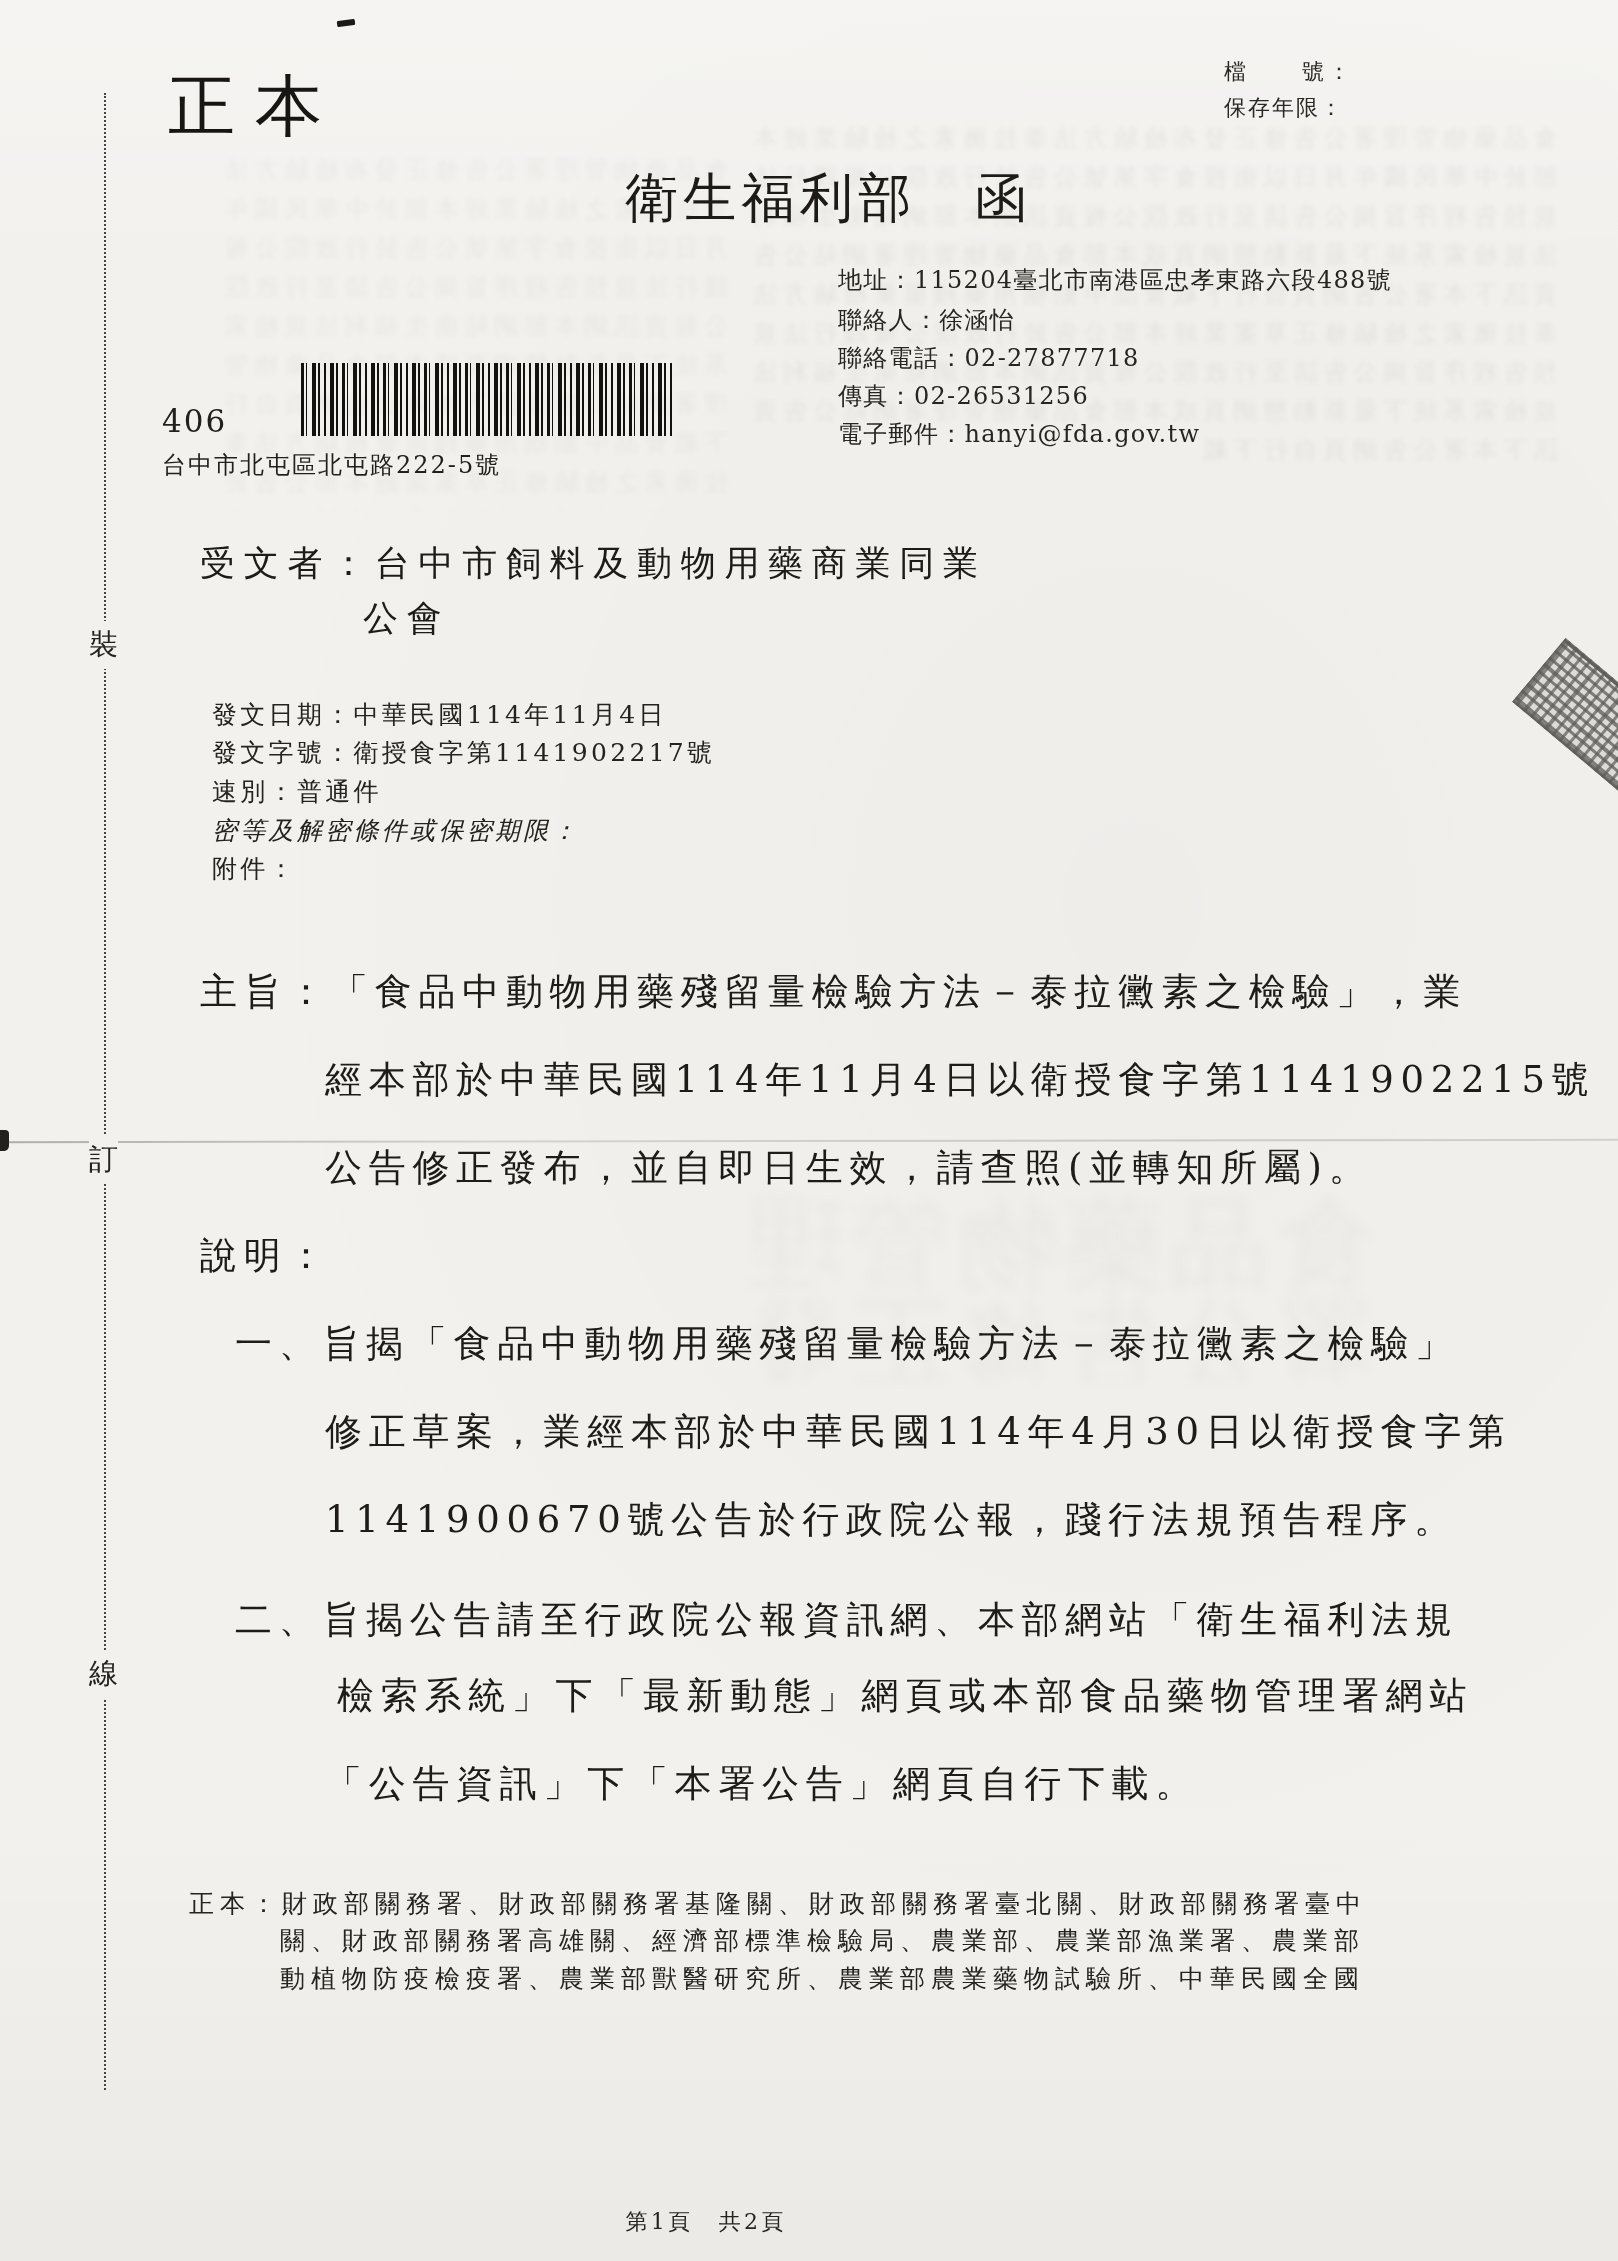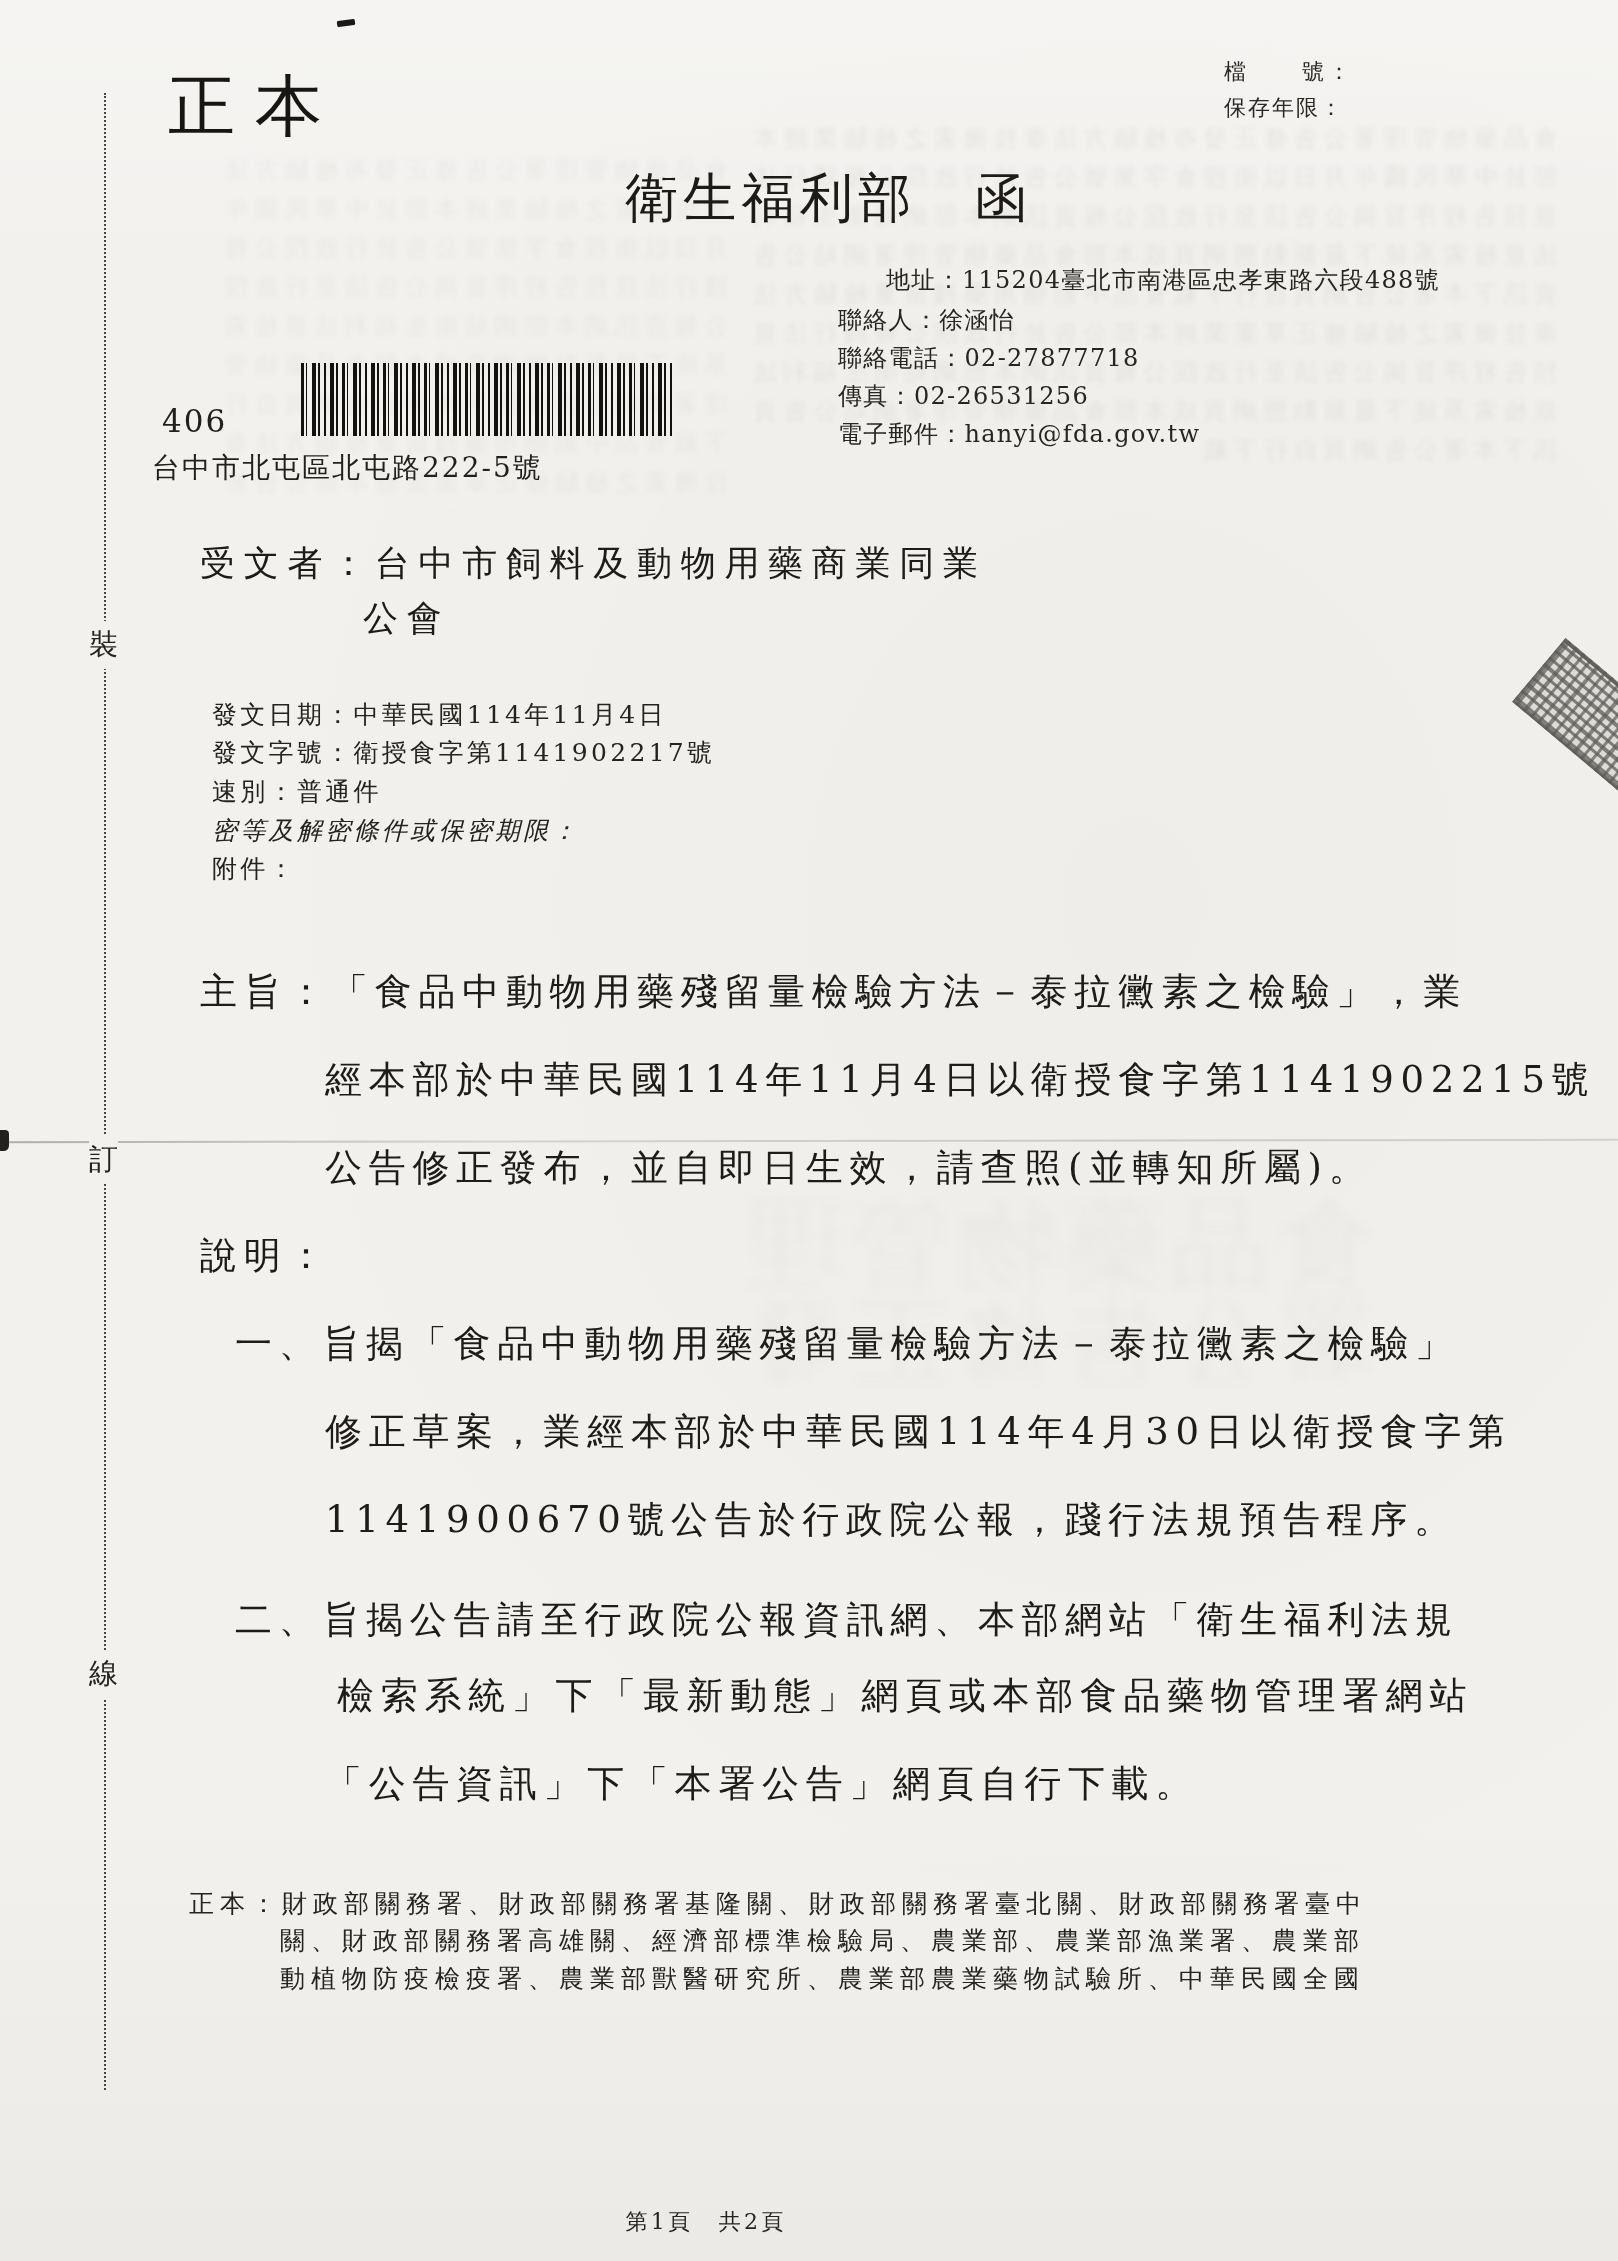--- a/index.html
+++ b/index.html
@@ -16,35 +16,35 @@
     color:#221f1c;
   }
   .abs{position:absolute;white-space:nowrap;}
   
   .copy-type{left:168px;top:61px;font-size:67px;letter-spacing:20px;color:#181512;}
   .file-no{left:1224px;top:57px;font-size:22px;letter-spacing:4px;color:#2a2824;}
   .retention{left:1224px;top:93px;font-size:22px;letter-spacing:2px;color:#2a2824;}
   .doc-title{left:625px;top:163px;font-size:53px;letter-spacing:5.3px;color:#1d1a17;}
   
   .sender{left:838px;font-size:24px;letter-spacing:1.3px;color:#28251f;}
-  .s1{top:264px;margin-left:48px;} .s2{top:304px;} .s3{top:342px;} .s4{top:380px;} .s5{top:418px;}
+  .s1{top:264px;} .s2{top:304px;} .s3{top:342px;} .s4{top:380px;} .s5{top:418px;}
   
   .barcode{
     left:301px;top:363px;width:371px;height:73px;
     background-image:repeating-linear-gradient(90deg,
       #14120f 0 2.7px,  transparent 2.7px 4.7px,
       #14120f 4.7px 6px, transparent 6px 10.7px,
       #14120f 10.7px 15.3px, transparent 15.3px 17.3px,
       #14120f 17.3px 18.7px, transparent 18.7px 23px,
       #14120f 23px 25px, transparent 25px 29px,
       #14120f 29px 33px, transparent 33px 35px,
       #14120f 35px 37px, transparent 37px 41px);
   }
   .zip{left:162px;top:403px;font-size:31px;letter-spacing:2px;}
-  .recipient-addr{left:152px;top:449px;font-size:28px;letter-spacing:2px;}
+  .recipient-addr{left:162px;top:449px;font-size:24px;letter-spacing:2px;}
   .recv1{left:200px;top:540px;font-size:35px;letter-spacing:8.7px;color:#1e1b18;}
   .recv2{left:363px;top:595px;font-size:35px;letter-spacing:8.7px;color:#1e1b18;}
   
   .meta{left:212px;font-size:25px;letter-spacing:3.3px;color:#26231e;}
   .m1{top:698px;} .m2{top:736px;} .m3{top:775px;} .m4{top:814px;font-style:italic;} .m5{top:852px;}
   
   .body-line{font-size:37px;letter-spacing:6.7px;color:#1f1c18;}
   .bl1{left:200px;top:967px;}
   .bl2{left:325px;top:1055px;}
   .bl3{left:325px;top:1143px;}

